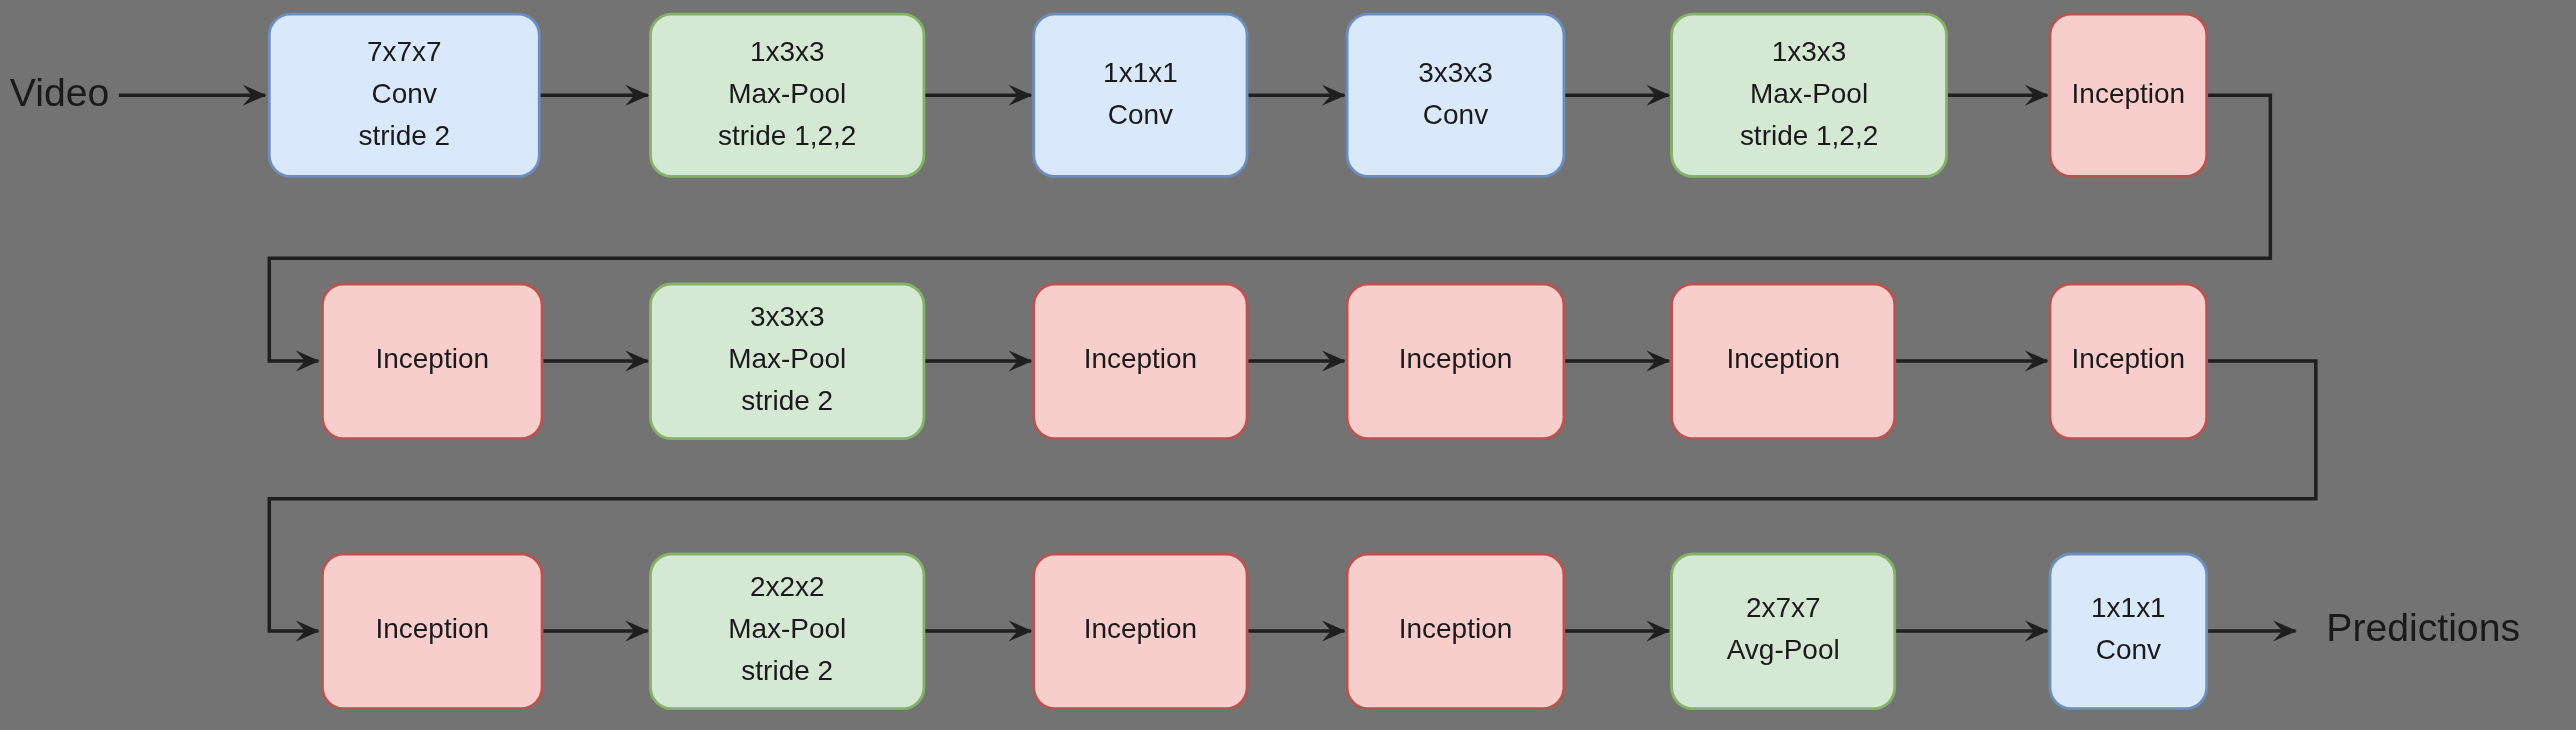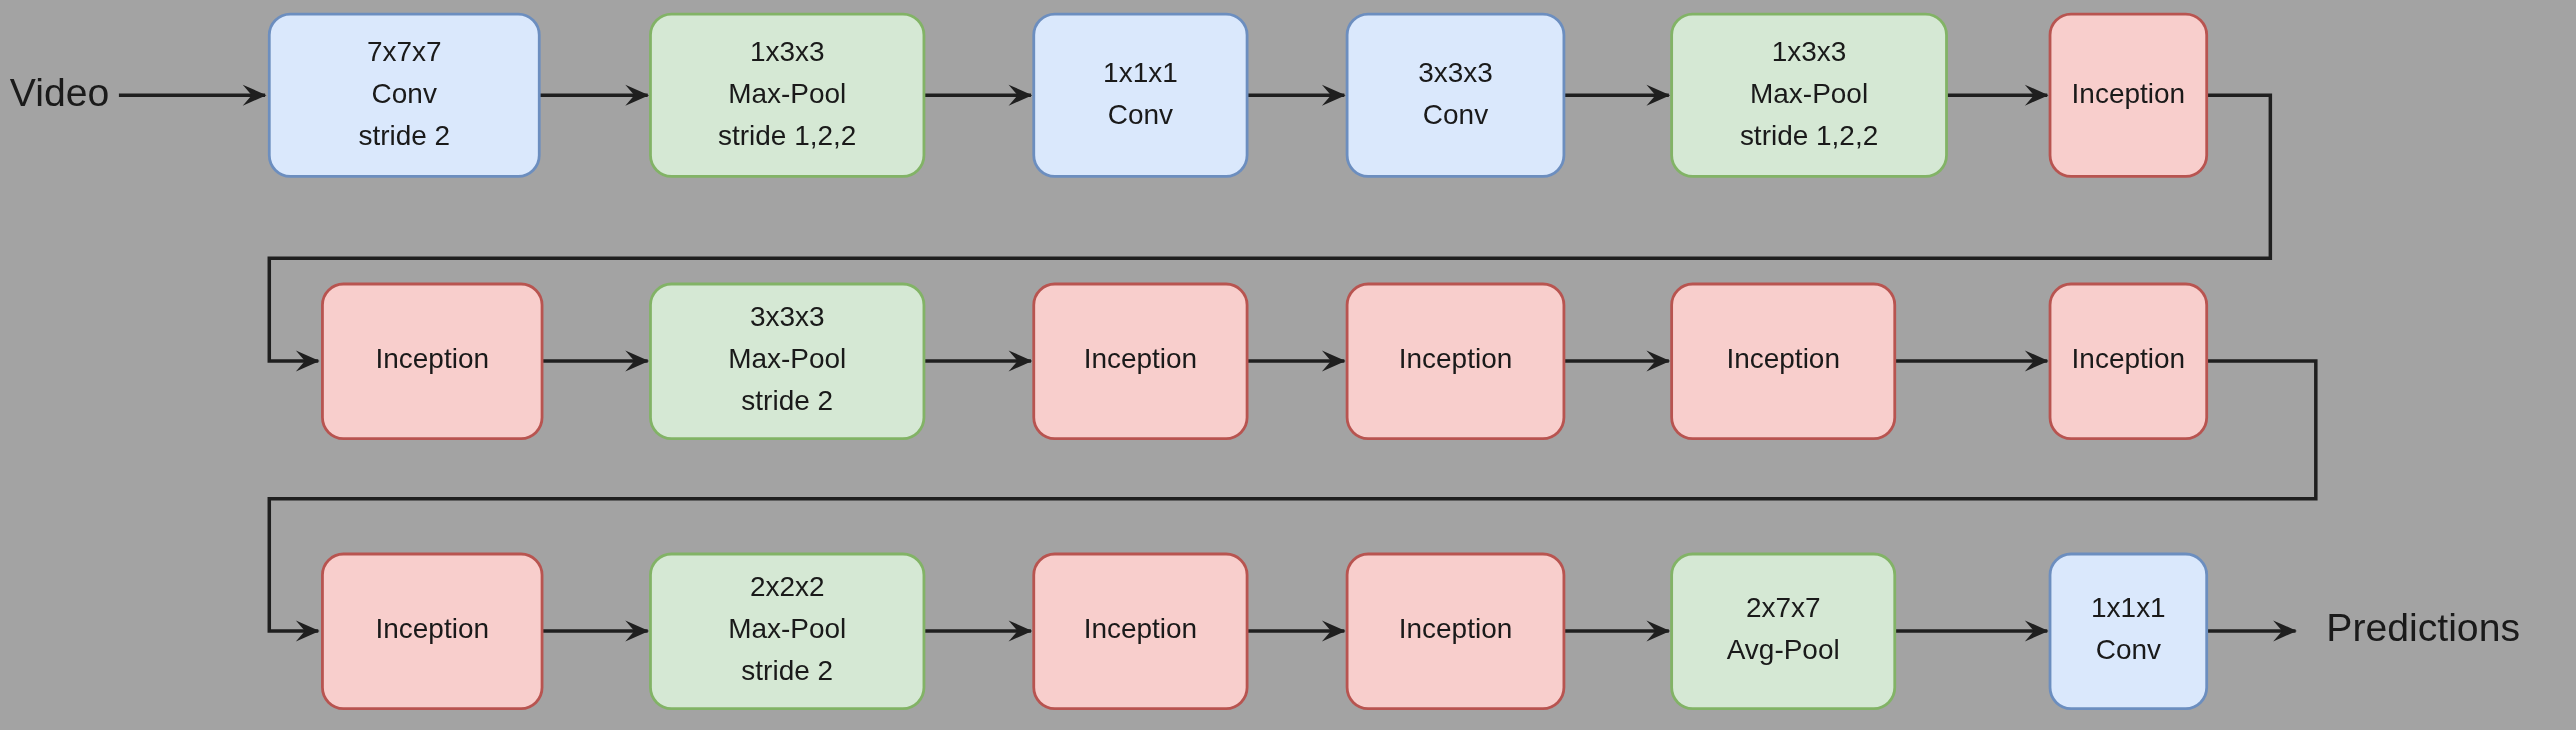--- a/index.html
+++ b/index.html
@@ -8,21 +8,21 @@
     padding: 0;
     background: #ffffff;
   }
   body {
     font-family: "Liberation Sans", sans-serif;
   }
   #diagram-root {
     position: relative;
     width: 2576px;
     height: 731px;
-    background: #a3a3a3;
+    background: #737373;
     overflow: hidden;
   }
   #diagram-svg {
     position: absolute;
     left: 0;
     top: 0;
     width: 2576px;
     height: 731px;
     display: block;
   }

